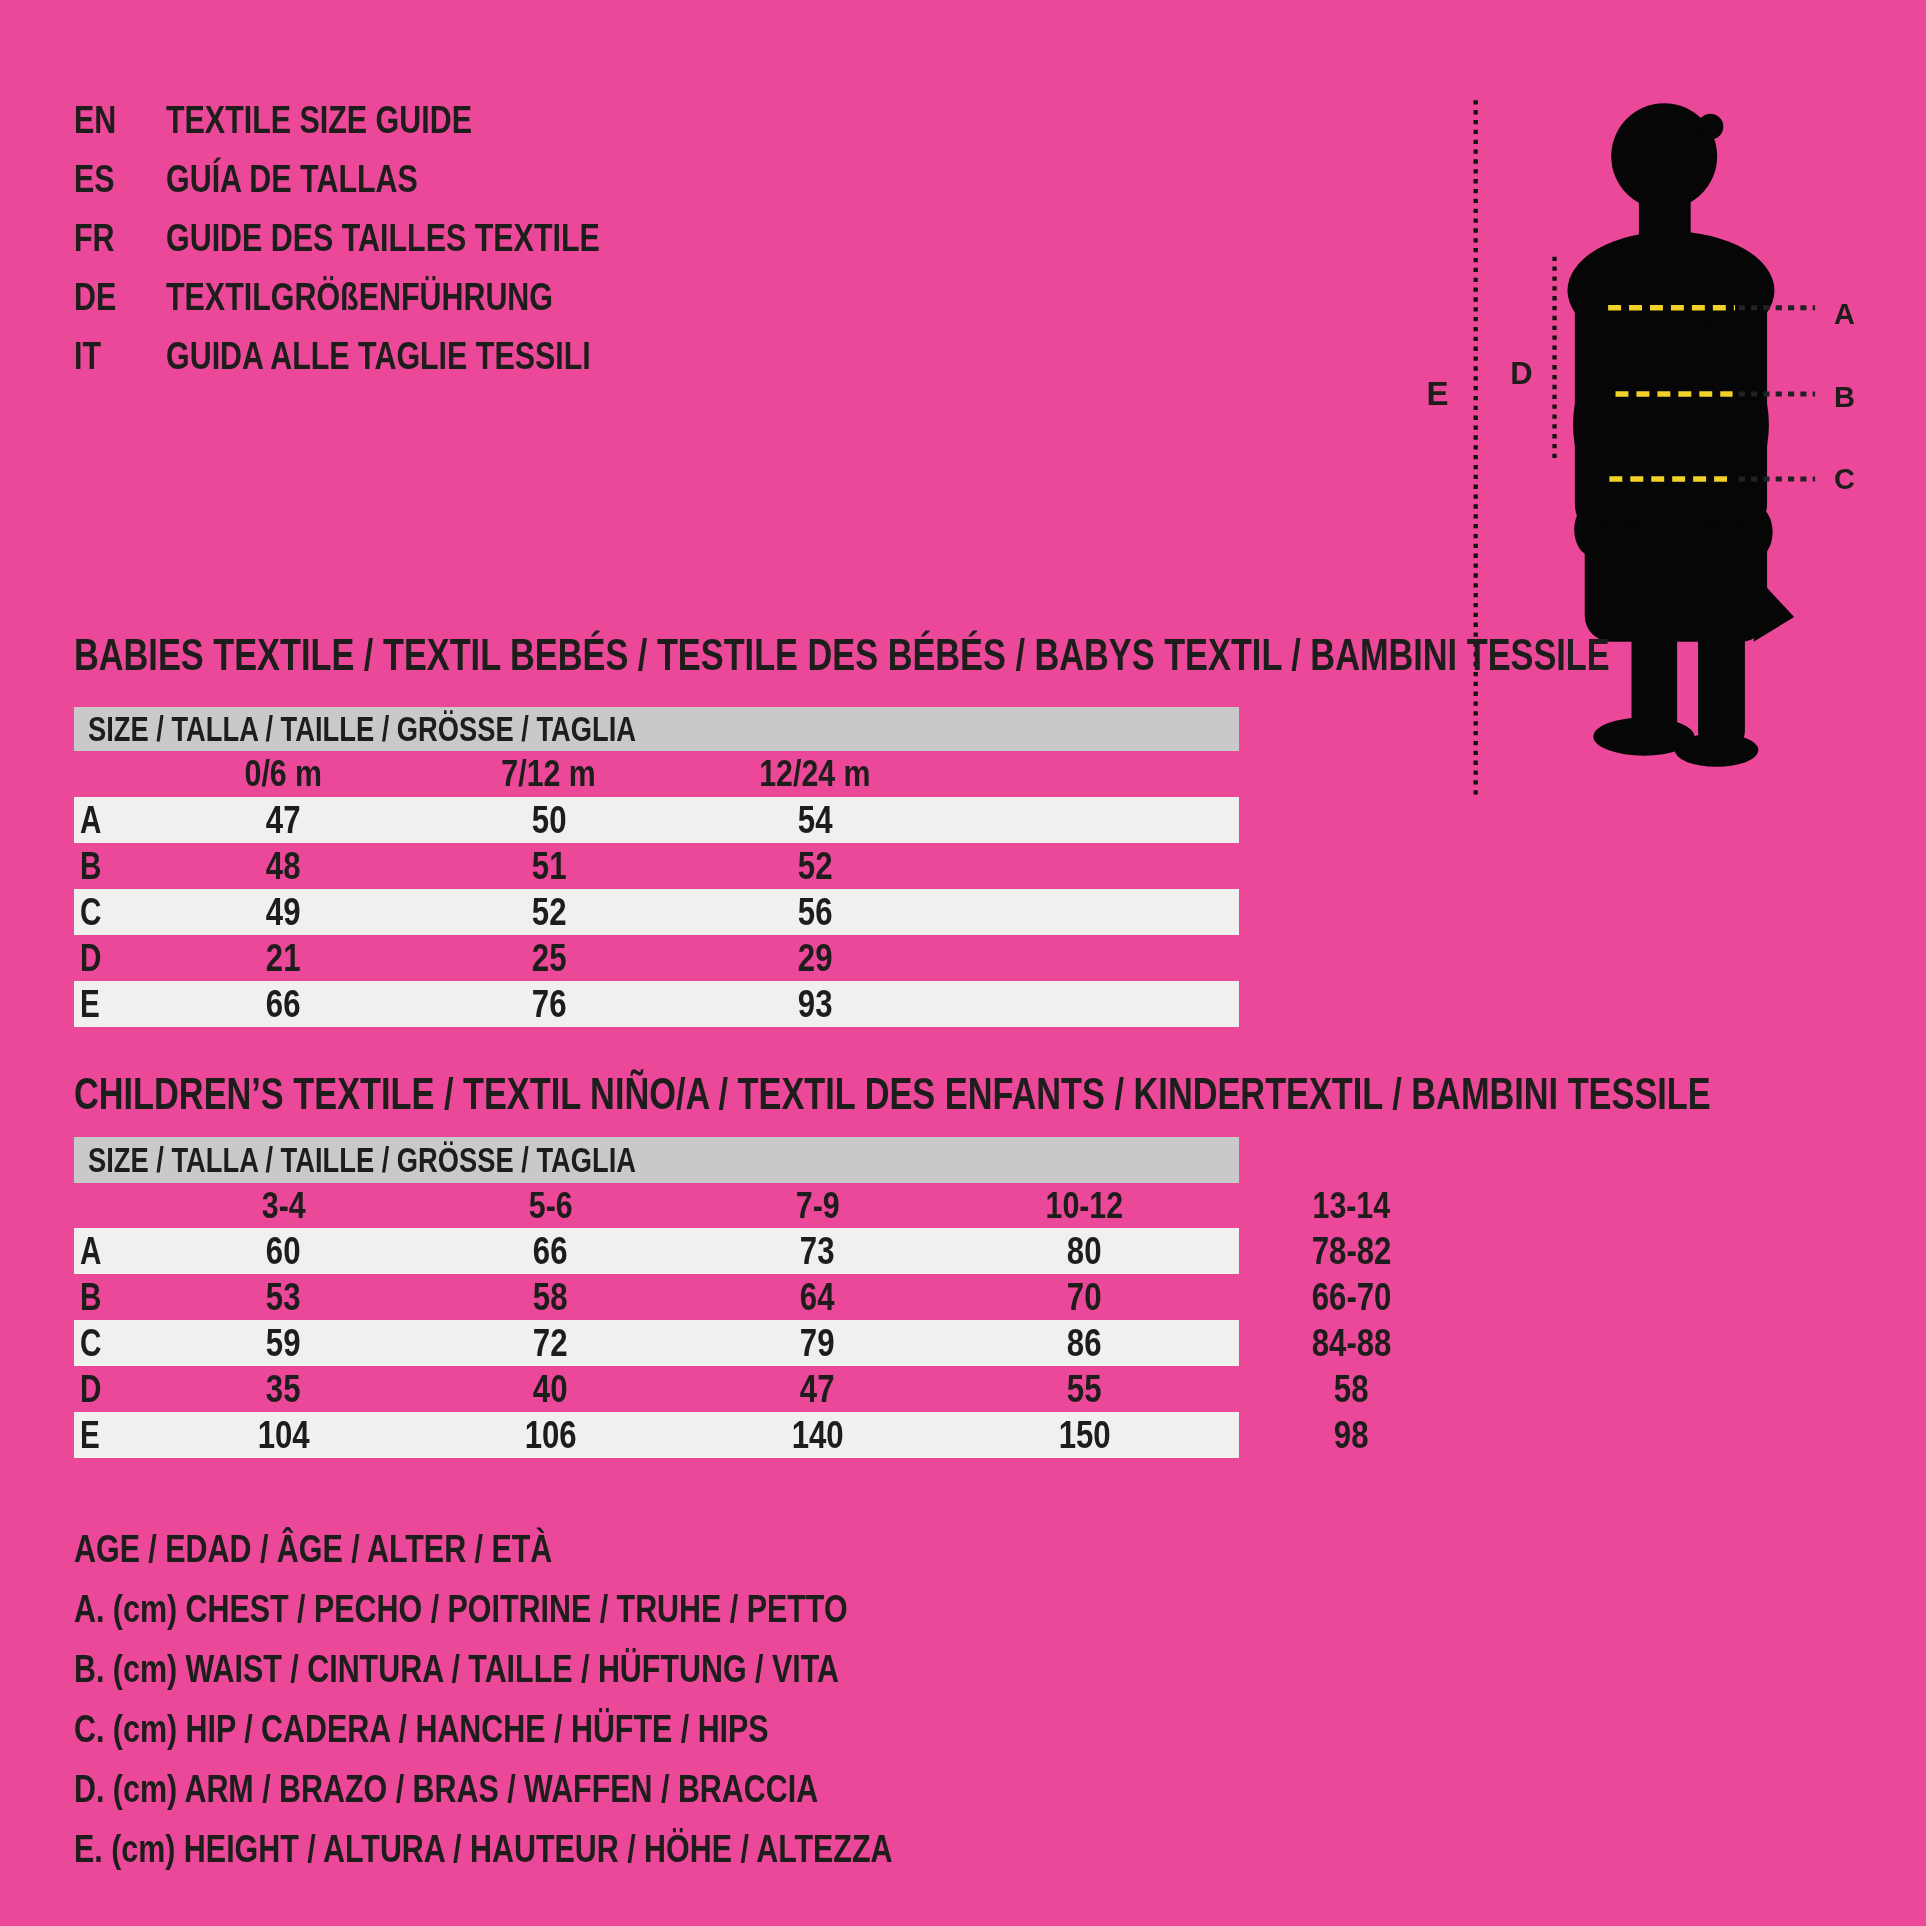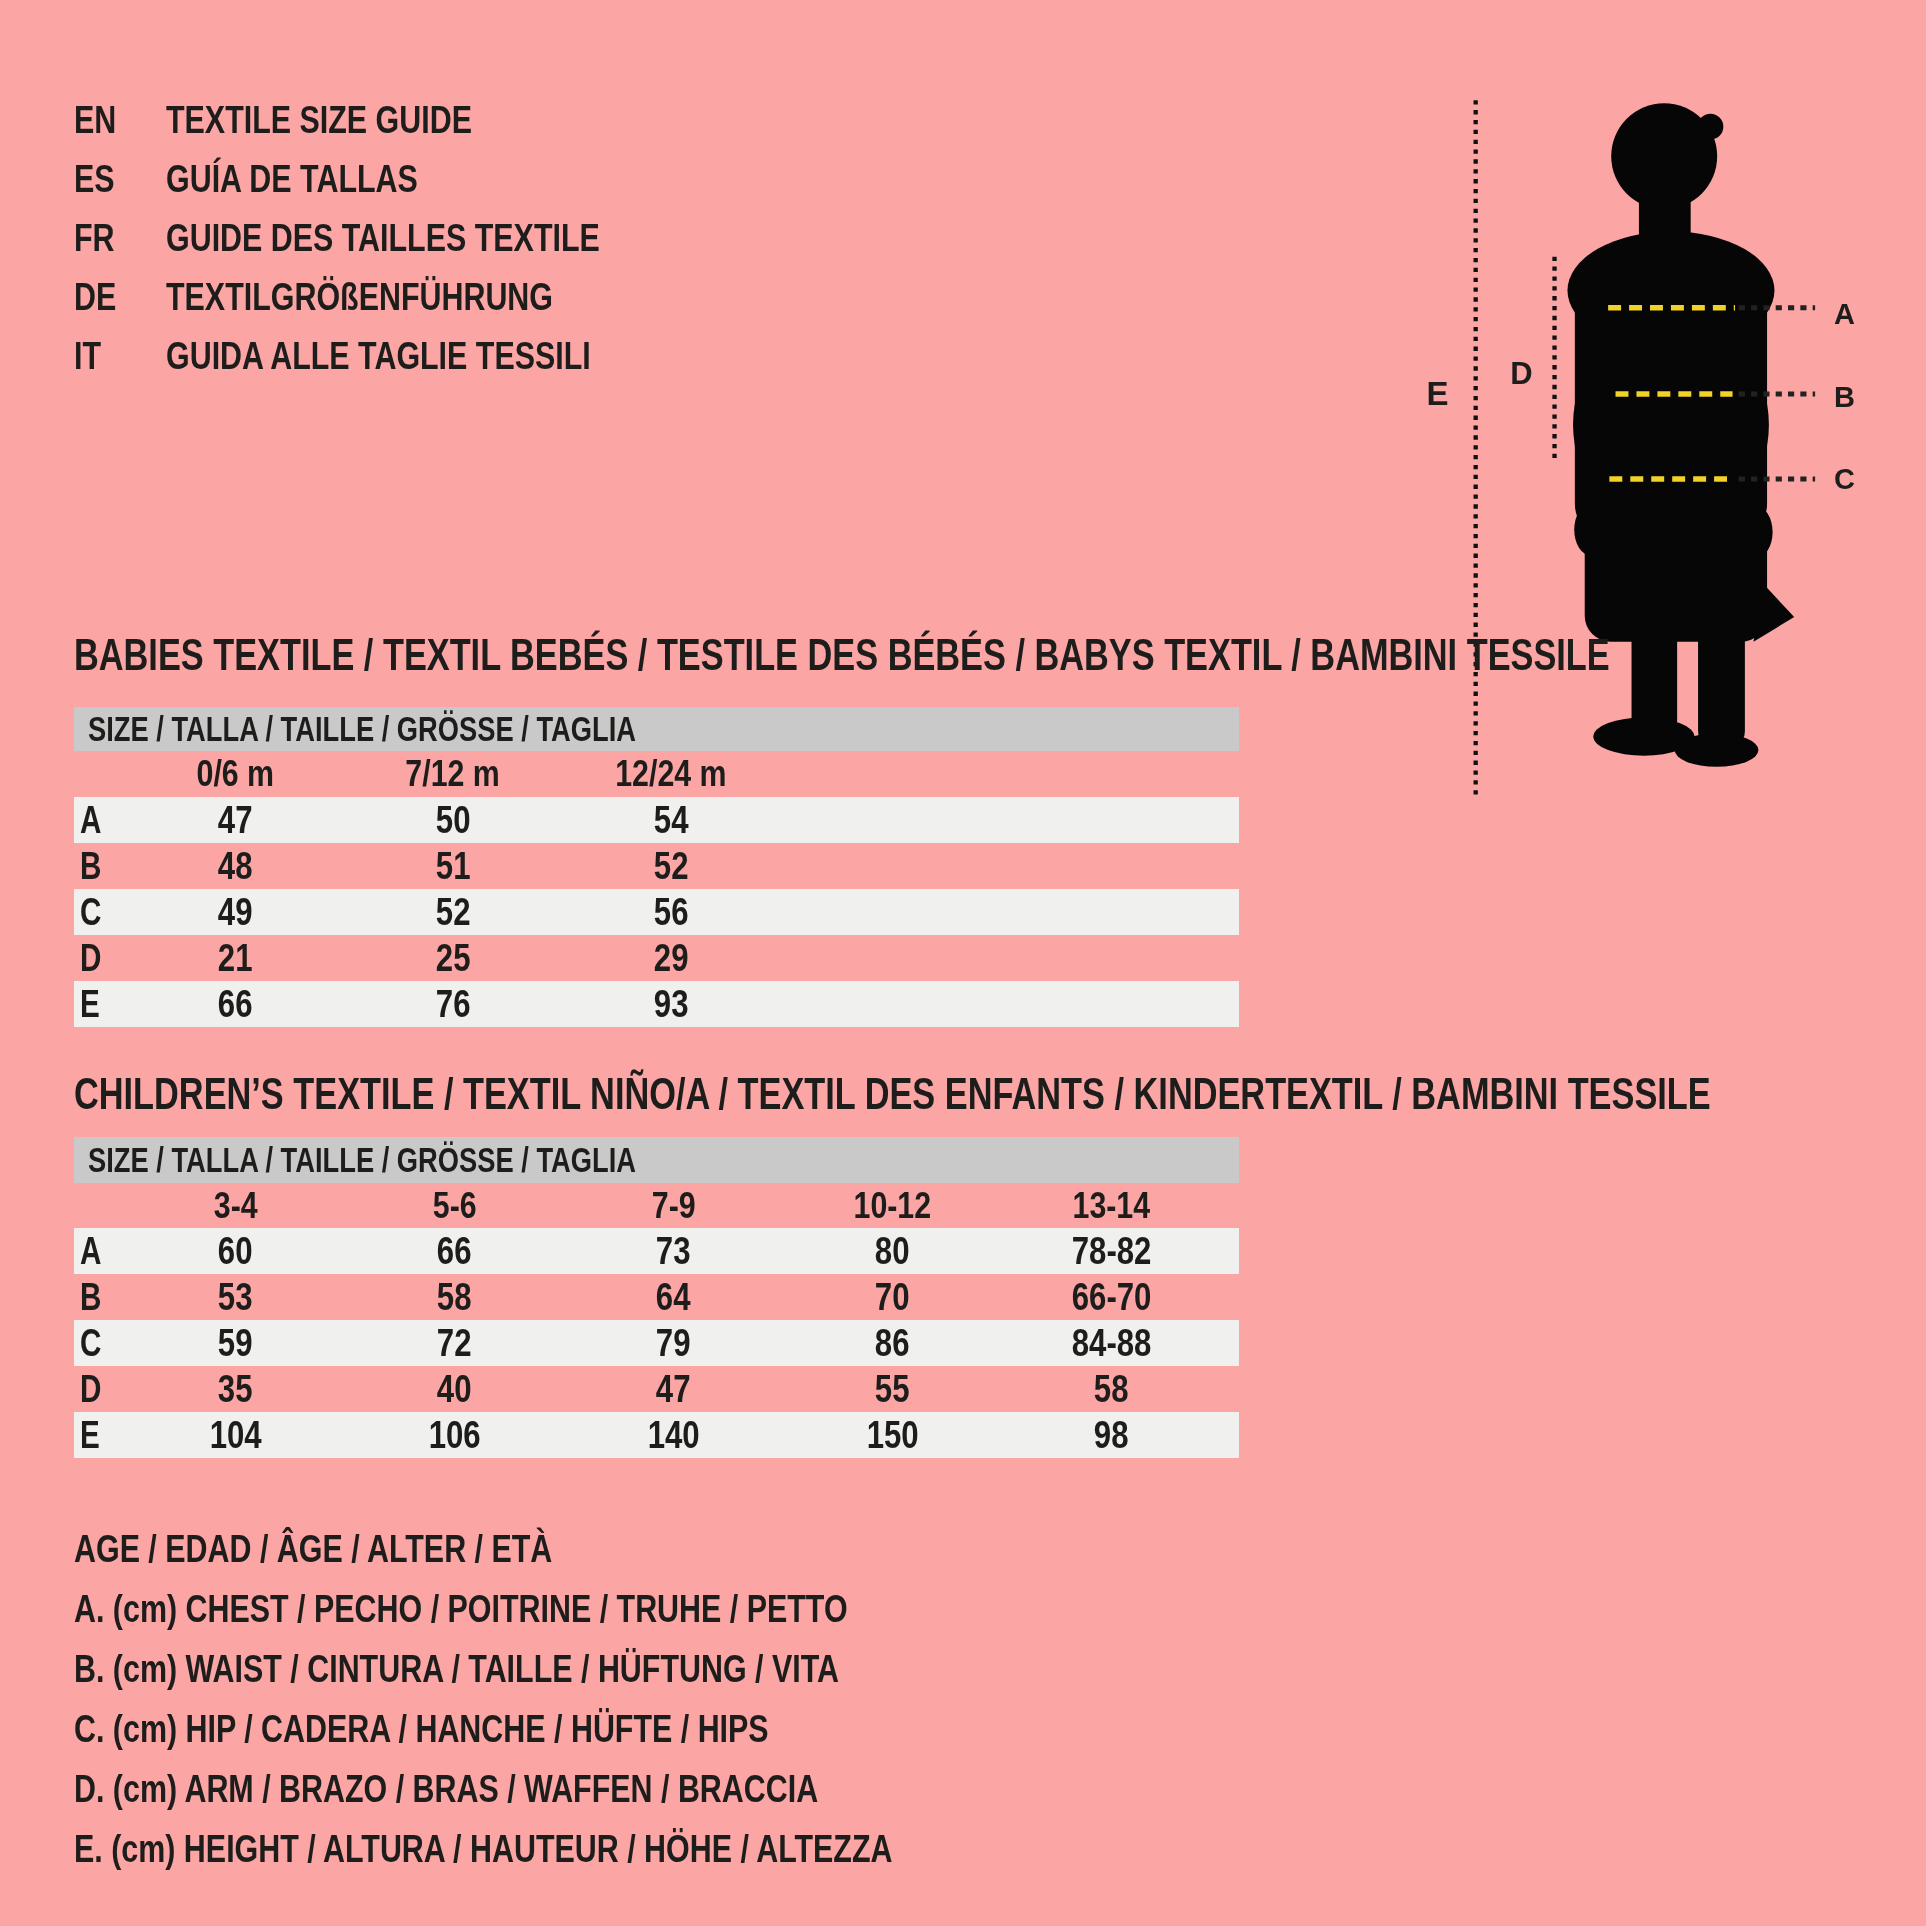--- a/index.html
+++ b/index.html
@@ -1,17 +1,17 @@
 <!DOCTYPE html>
 <html style="font-size:10px"><head>
 <meta charset="utf-8">
 <style>
   html,body{margin:0;padding:0;background:#ffffff;}
   .page{
-    position:relative;width:1926px;height:1926px;background:#fca5a5;
+    position:relative;width:1926px;height:1926px;background:#ec4899;
     font-family:"Liberation Sans", sans-serif;color:#1d1d1b;overflow:hidden;
     font-weight:700;
   }
   
   .cnd{display:inline-block;transform:scaleX(0.78);transform-origin:0 50%;white-space:nowrap;}
   .cndC{display:inline-block;transform:scaleX(0.82);transform-origin:50% 50%;white-space:nowrap;}
 
   
   .langs{position:absolute;left:74px;top:90px;}
   .lang-row{display:grid;grid-template-columns:92px auto;height:59px;align-items:center;font-size:39px;}
@@ -21,21 +21,21 @@
   .sec-head.babies{top:633px;}
   .sec-head.children{top:1072px;}
 
   
   .tbl{position:absolute;left:74px;width:1165px;}
   .tbl.babies{top:707px;}
   .tbl.children{top:1137px;}
   .size-bar{background:#c9c9c9;display:flex;align-items:center;padding-left:14px;font-size:35px;}
   .tbl.babies .size-bar{height:44px;}
   .tbl.children .size-bar{height:46px;}
-  .trow{align-items:center;}
+  .trow{align-items:center;gap:48px;}
   .grid3{display:grid;grid-template-columns:52px 218px 218px 218px 1fr;}
   .grid5{display:grid;grid-template-columns:52px 219px 219px 219px 219px 219px 1fr;}
   .thead{height:46px;font-size:37px;}
   .tbl.children .thead{height:45px;text-align:right;}
   .tdata{height:46px;font-size:38px;}
   .stripe{background:#f0f0ef;}
   .c{display:flex;align-items:center;justify-content:center;height:100%;}
   .c.first{justify-content:flex-start;padding-left:6.2px;}
 
   

